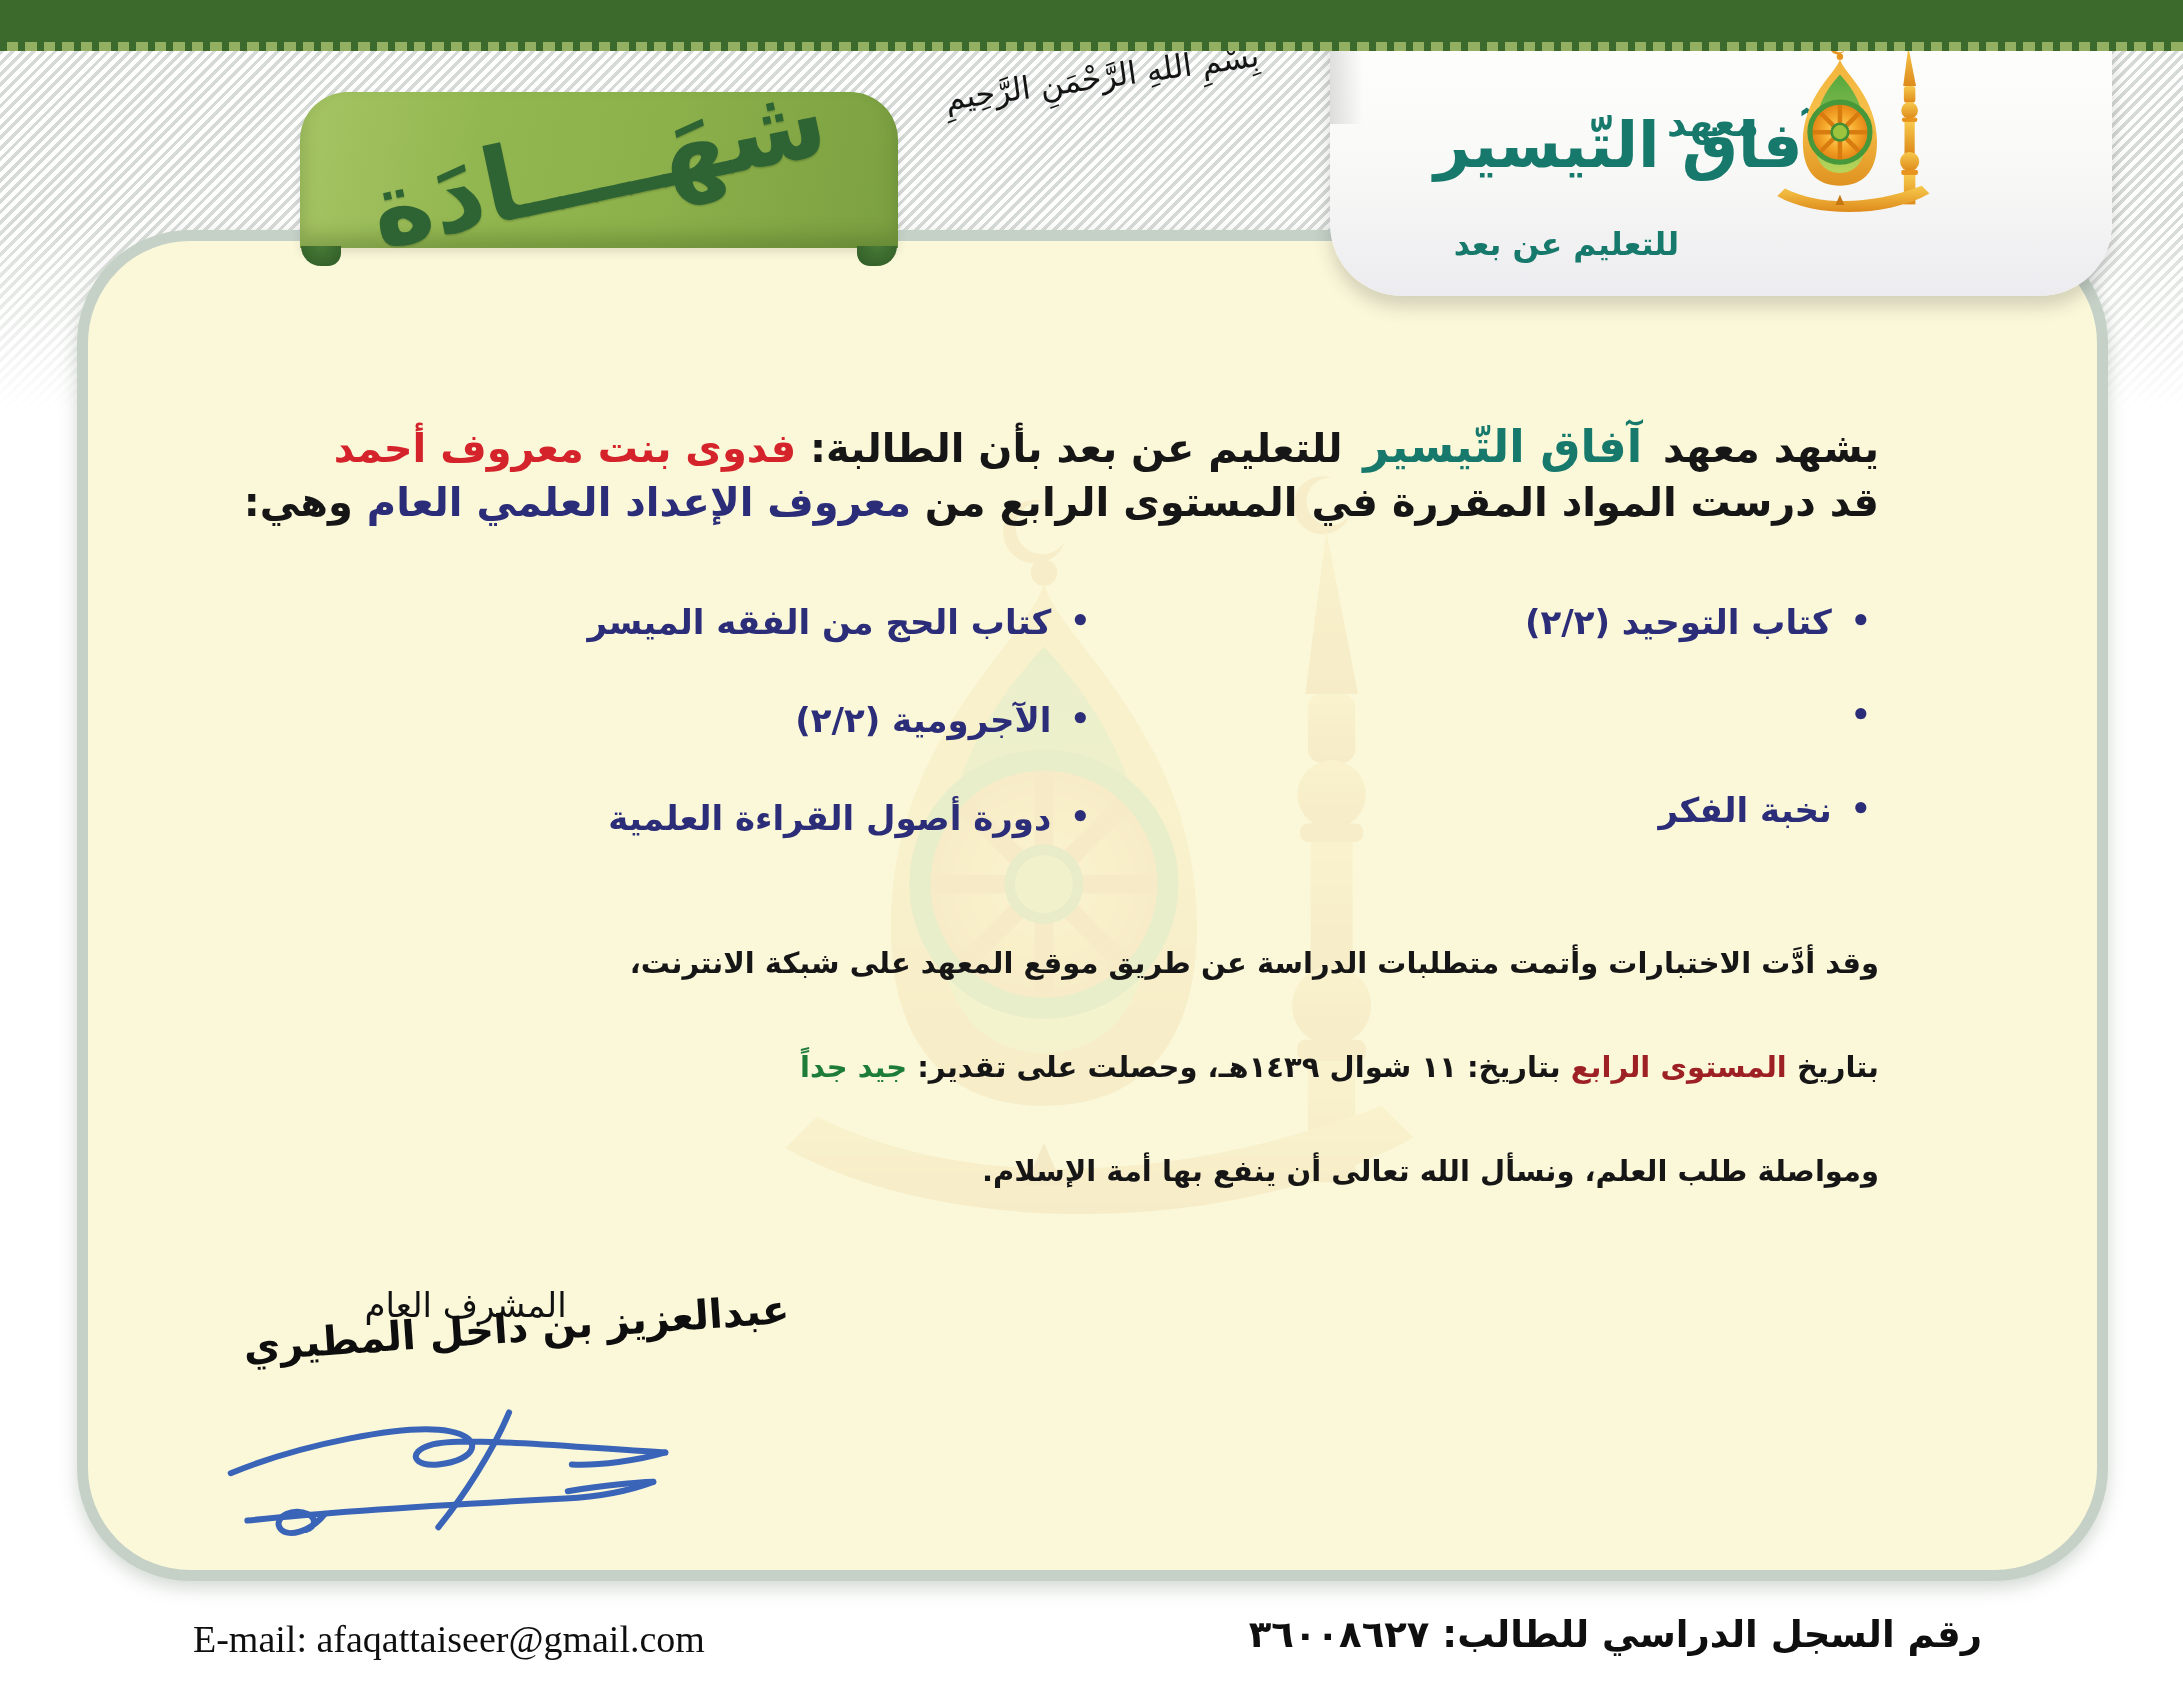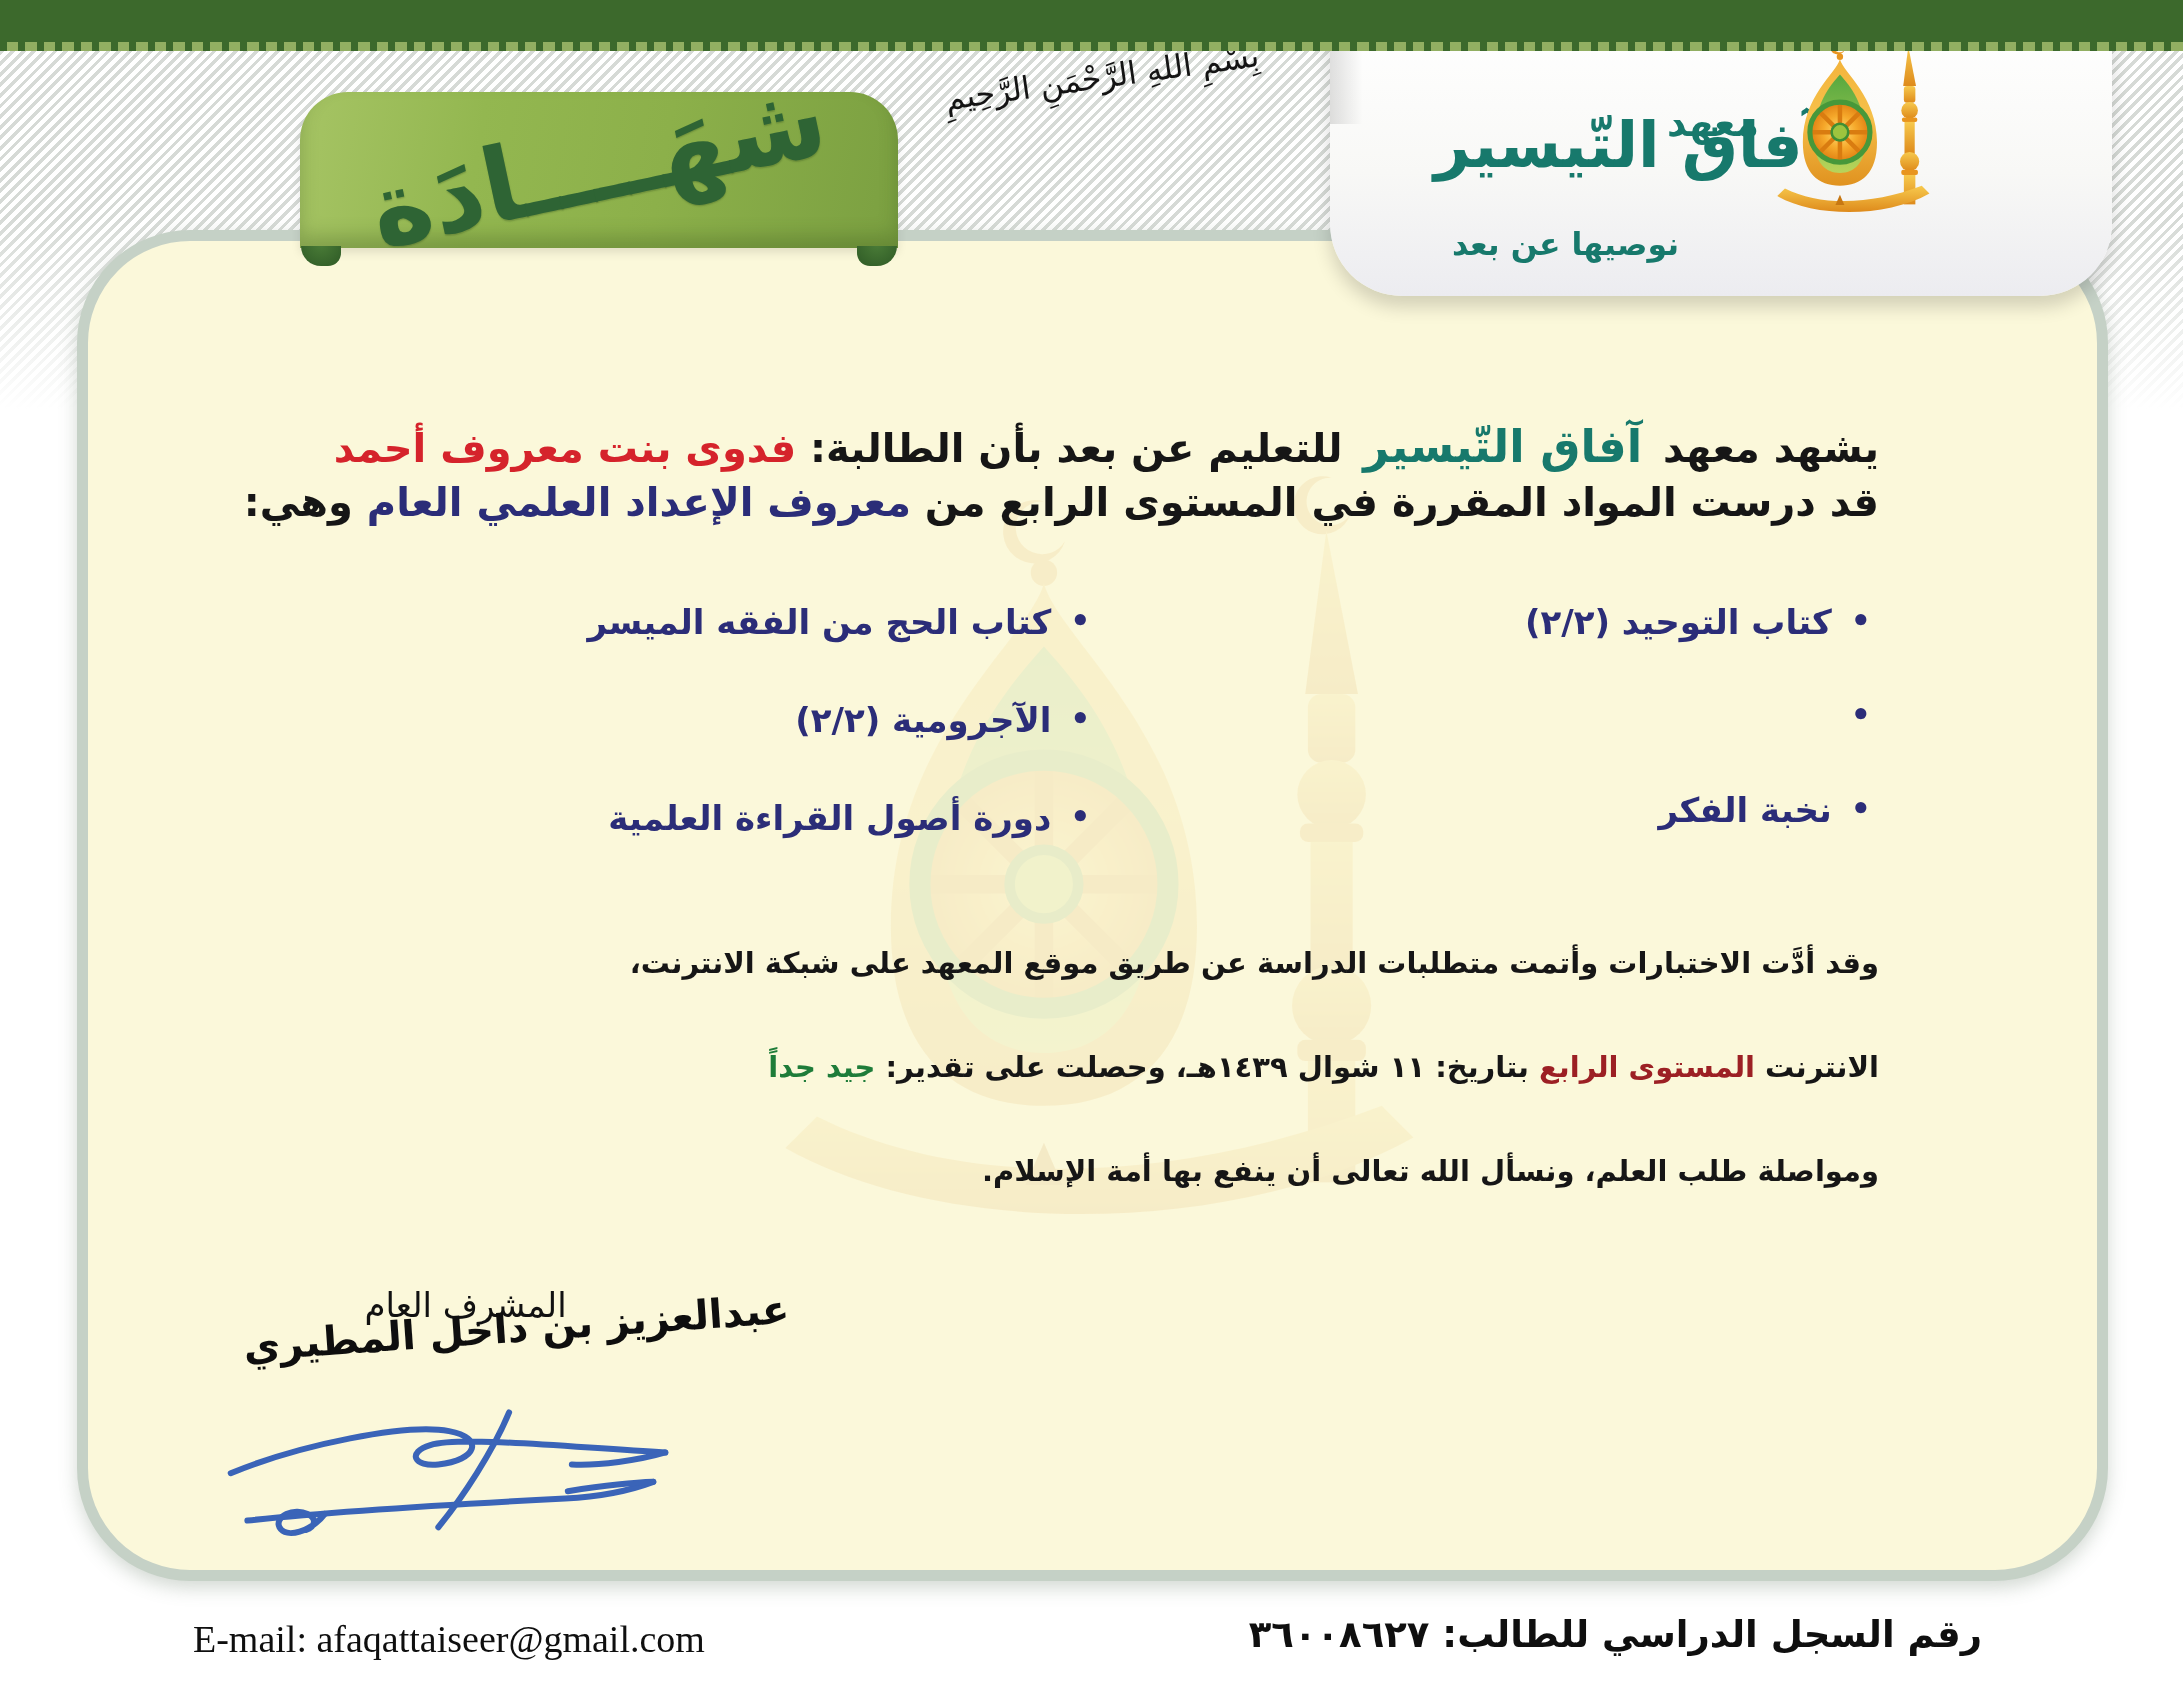--- a/index.html
+++ b/index.html
@@ -103,21 +103,21 @@
 
   <div class="title-ribbon">
     <div class="title-text">شهَــــادَة</div>
   </div>
 
   <div class="basmala">بِسْمِ اللهِ الرَّحْمَنِ الرَّحِيمِ</div>
 
   <div class="logo-ribbon">
     <div class="logo-word">معهد</div>
     <div class="logo-name">آفاق التّيسير</div>
-    <div class="logo-sub">نوصيها عن بعد</div>
+    <div class="logo-sub">للتعليم عن بعد</div>
     <svg class="logo-mosque" viewBox="0 0 280 310">
       <defs>
         <linearGradient id="goldV" x1="0" y1="0" x2="0" y2="1">
           <stop offset="0" stop-color="#f7c94d"></stop>
             <stop offset="1" stop-color="#de8a1b"></stop>
         </linearGradient>
         <linearGradient id="domeG" x1="0" y1="0" x2="0" y2="1">
           <stop offset="0" stop-color="#f3b43c"></stop>
             <stop offset=".45" stop-color="#f6c04a"></stop>
             <stop offset="1" stop-color="#e0921f"></stop>
@@ -211,21 +211,21 @@
         <div class="course-item">
           <span class="bullet">•</span>
           <span>دورة أصول القراءة العلمية</span>
         </div>
       </div>
   </div>
 
   <div class="para">
     <div>وقد أدَّت الاختبارات وأتمت متطلبات الدراسة عن طريق موقع المعهد على شبكة الانترنت،</div>
     <div>
-      <span>الانترنت</span>
+      <span>بتاريخ</span>
       <span class="level">المستوى الرابع</span>
       <span>بتاريخ: ١١ شوال ١٤٣٩هـ، وحصلت على تقدير:</span>
       <span class="grade">جيد جداً</span>
     </div>
     <div>ومواصلة طلب العلم، ونسأل الله تعالى أن ينفع بها أمة الإسلام.</div>
   </div>
 
   <div class="sig-role">المشرف العام</div>
   <div class="sig-name">عبدالعزيز بن داخل المطيري</div>
   <svg class="sig-mark" viewBox="0 0 740 230" fill="none" stroke="#3a64b8" stroke-width="9" stroke-linecap="round">

